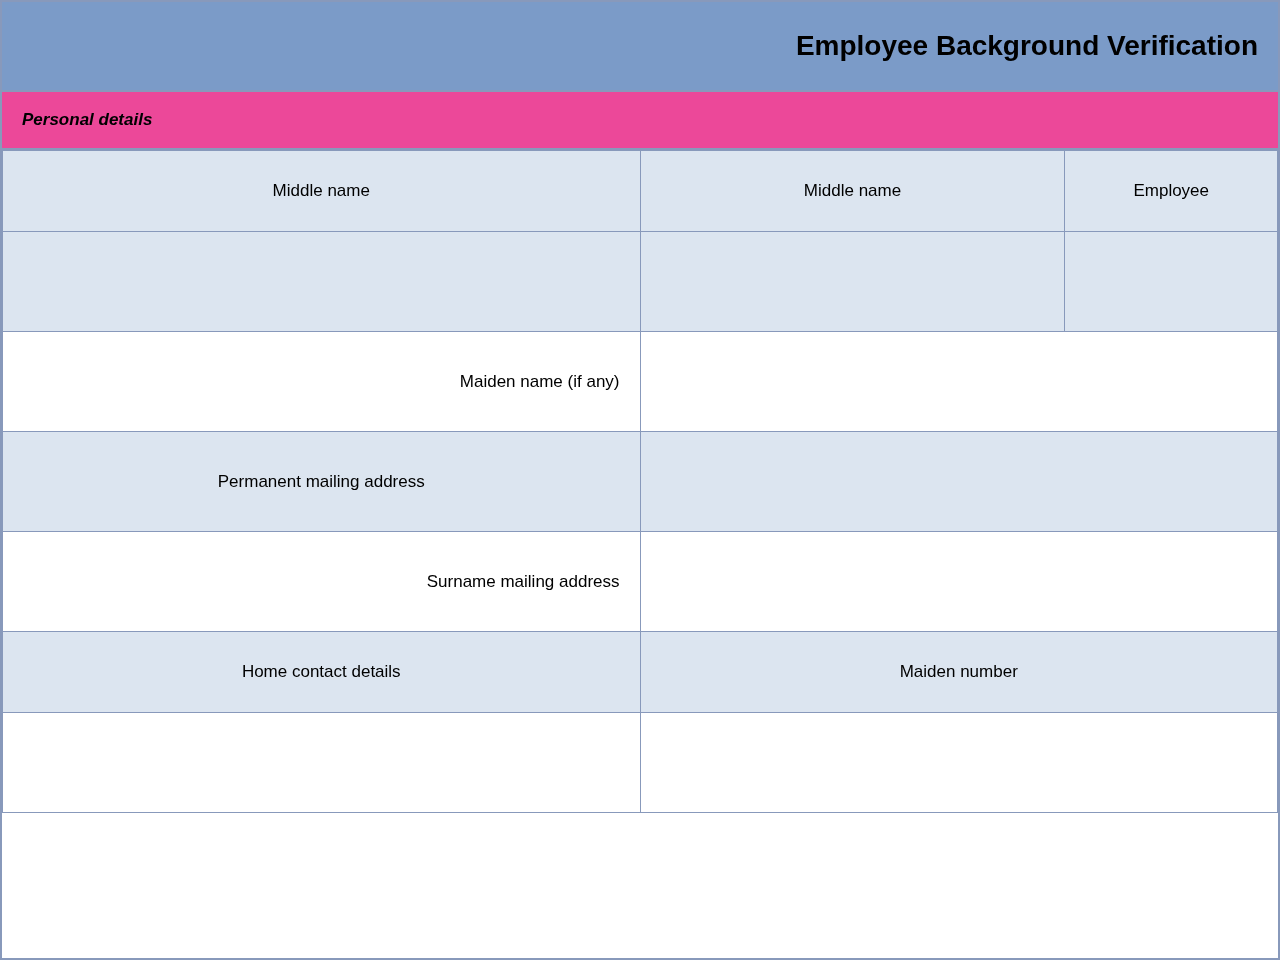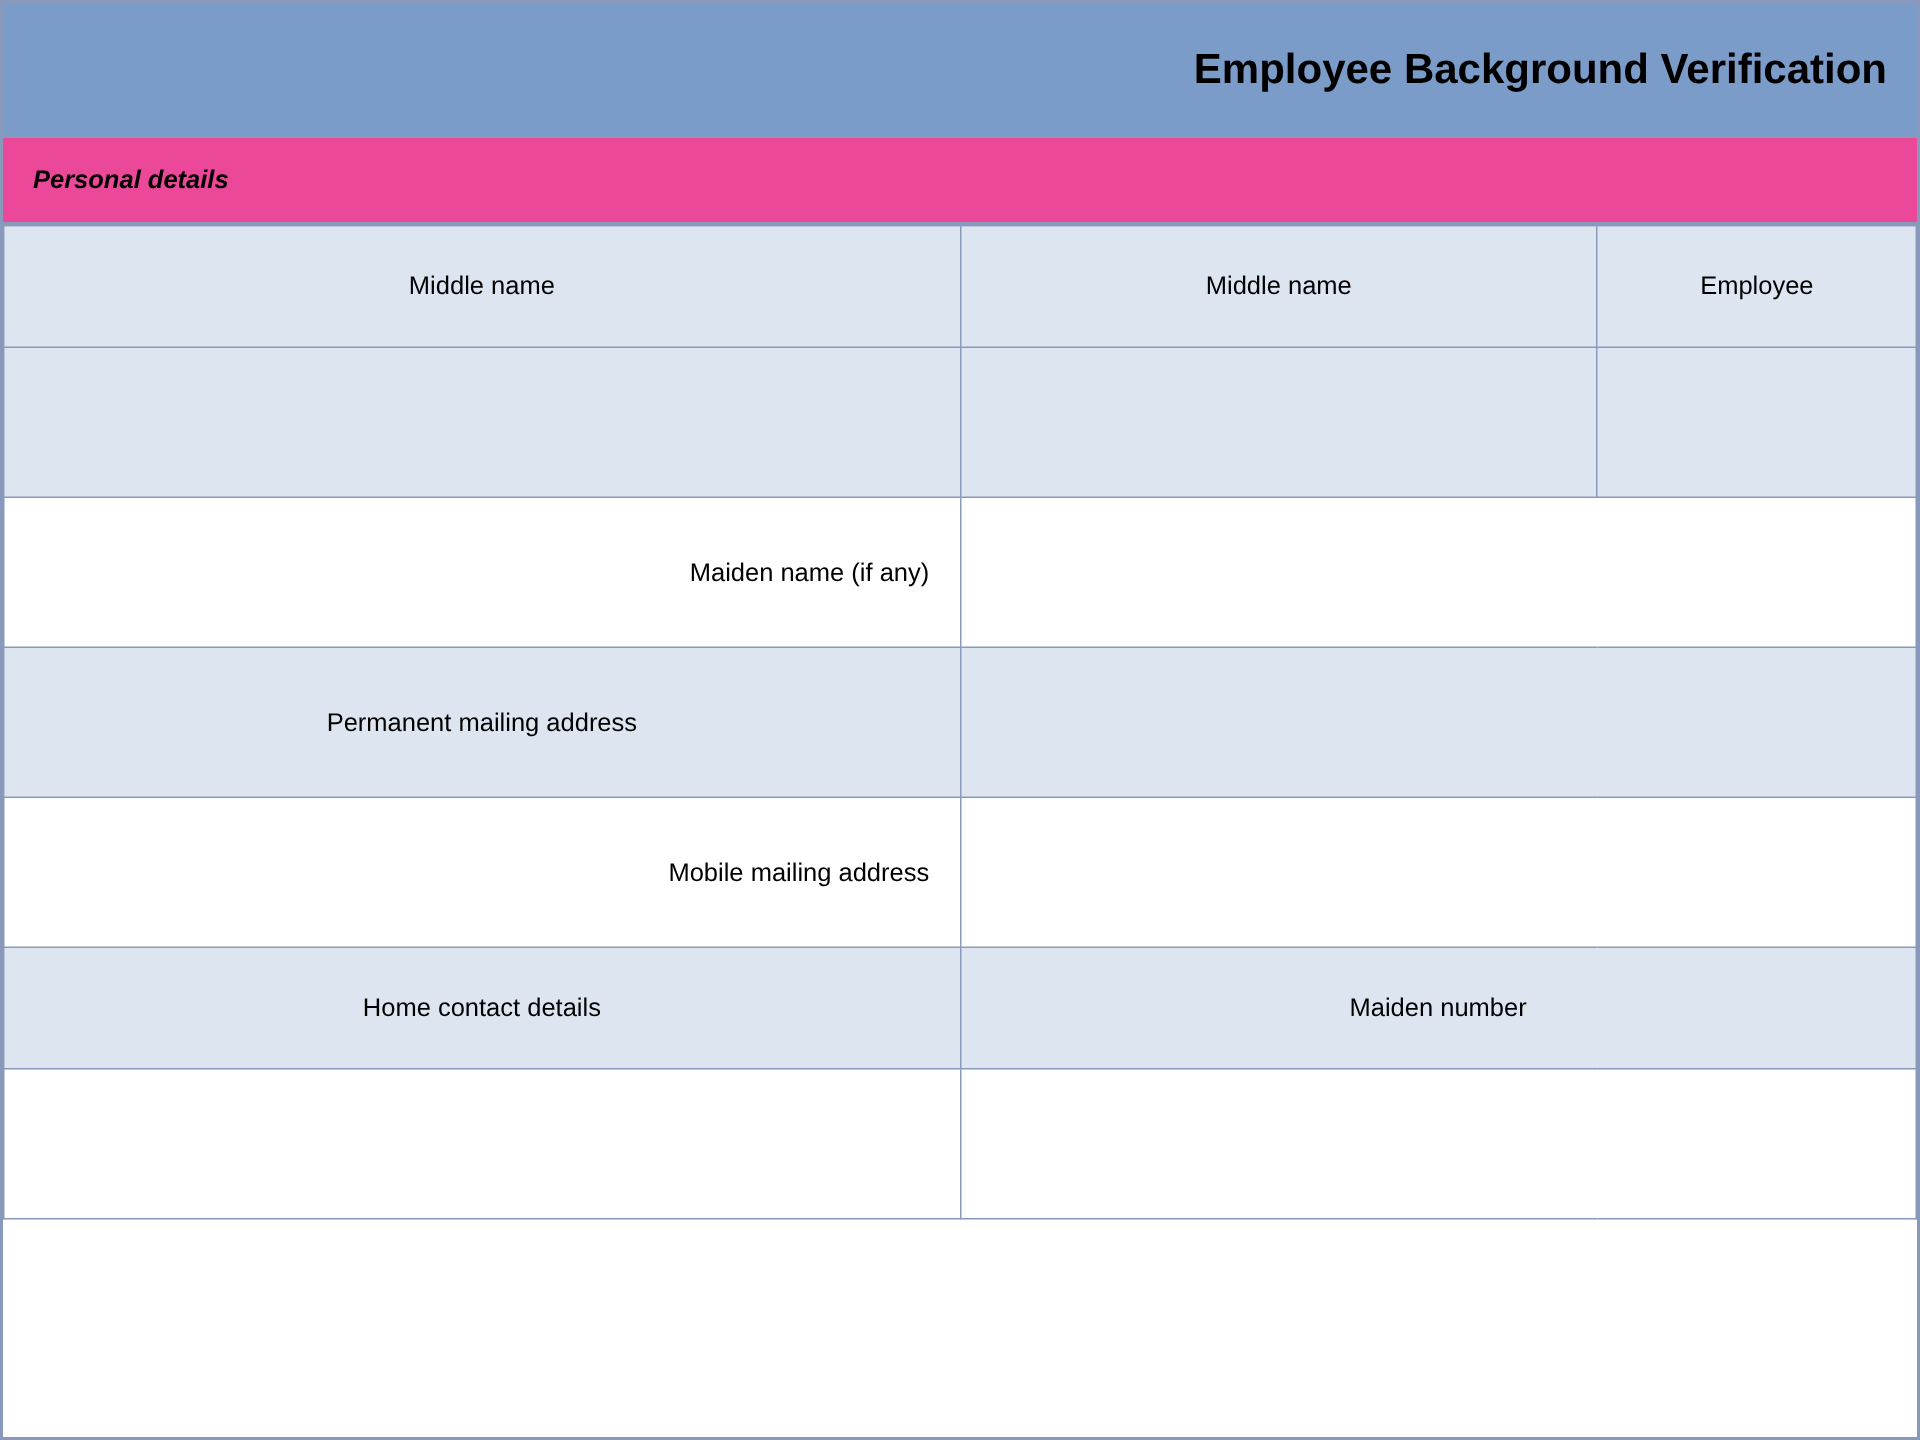--- a/index.html
+++ b/index.html
@@ -140,21 +140,21 @@
     </tr>
 
     <tr class="row-height-md">
       <td class="label-cell col-label-narrow">Permanent mailing address</td>
       <td class="input-cell col-input-wide" colspan="2">
         <input type="text" style="width: 100%; border: none; background: transparent; font-size: 16px; outline: none;">
       </td>
     </tr>
 
     <tr class="row-height-md">
-      <td class="label-cell-white col-label-narrow">Mobile mailing address</td>
+      <td class="label-cell-white col-label-narrow">Surname mailing address</td>
       <td class="input-cell-white col-input-wide" colspan="2">
         <input type="text" style="width: 100%; border: none; background: transparent; font-size: 16px; outline: none;">
       </td>
     </tr>
 
     <tr class="row-height-sm">
       <td class="label-cell col-half" colspan="1" style="width:50%">Home contact details</td>
       <td class="label-cell col-half" colspan="2" style="width:50%">Maiden number</td>
     </tr>
 

